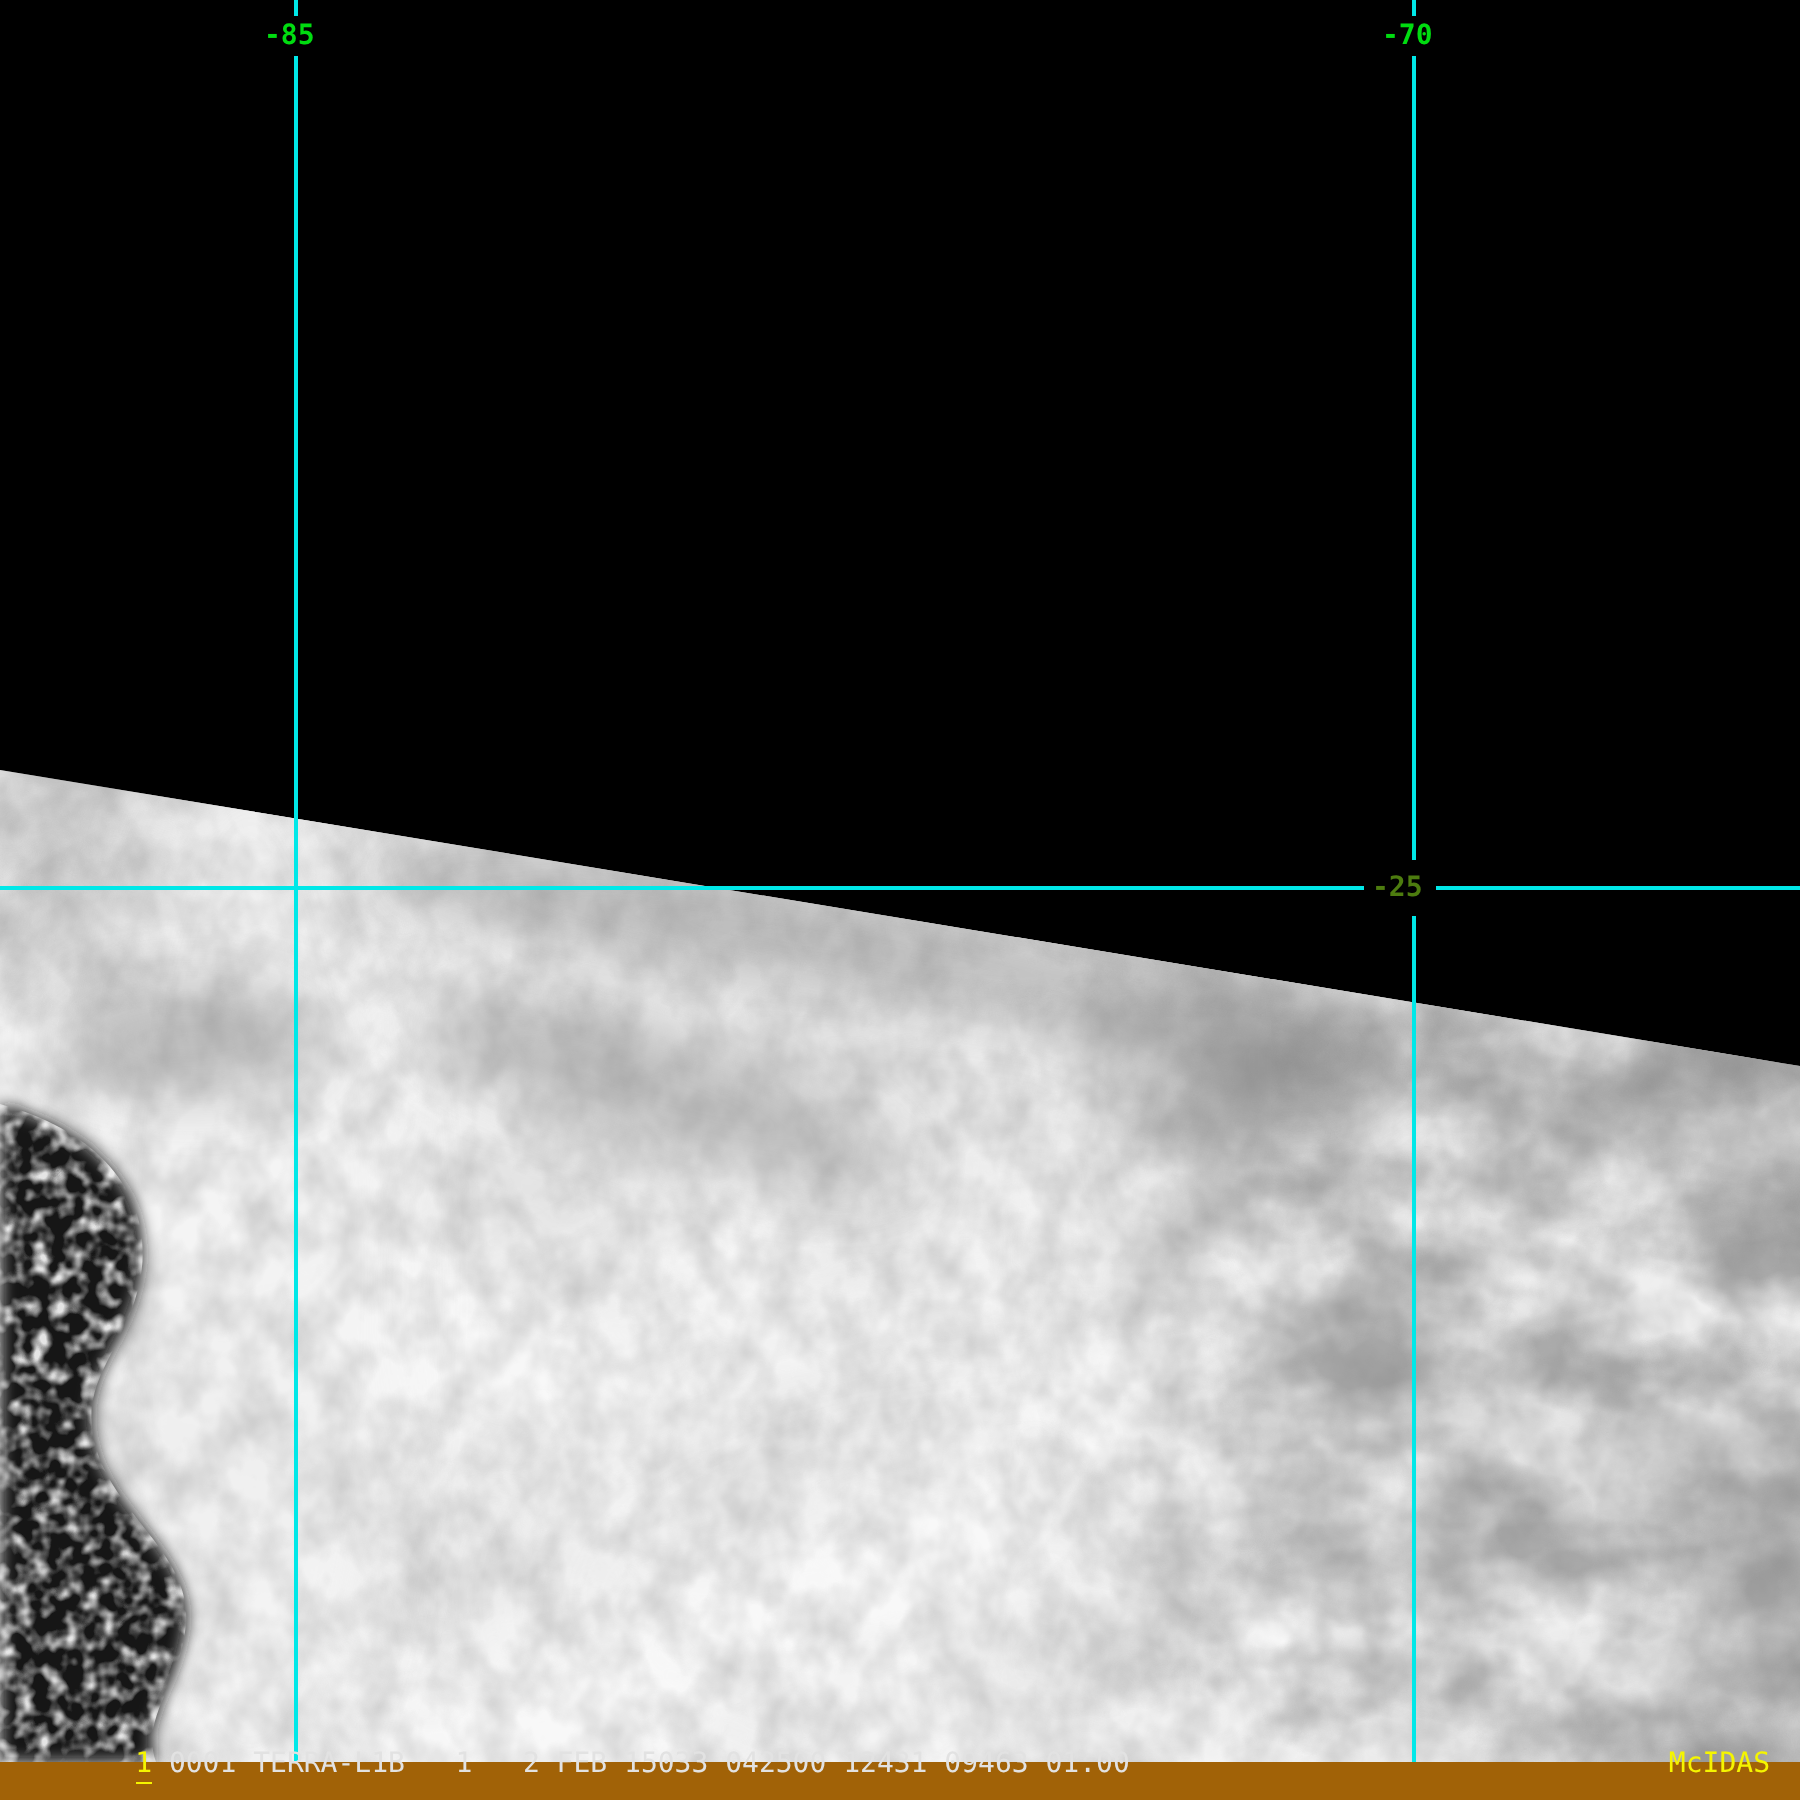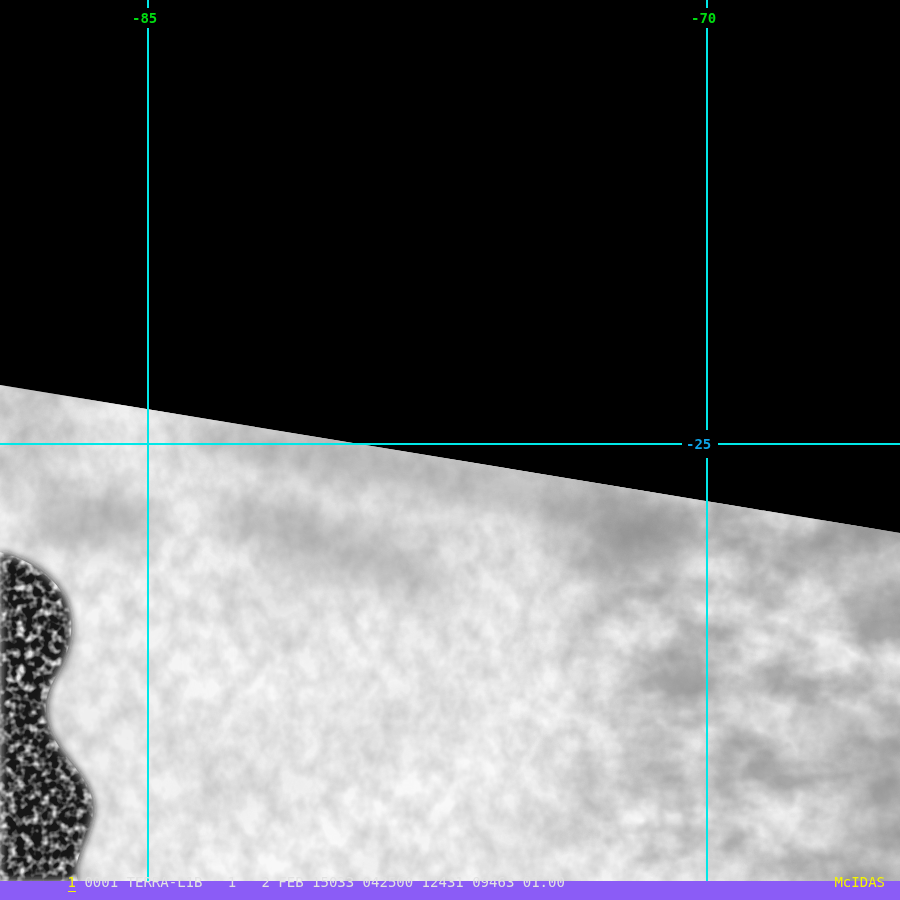--- a/index.html
+++ b/index.html
@@ -13,26 +13,26 @@
   .sat-svg { position: absolute; left: 0; top: 0; display: block; }
   .grat-label {
     position: absolute;
     font-size: 14px;
     line-height: 14px;
     white-space: pre;
     letter-spacing: 0px;
     font-weight: bold;
   }
   .lon-label { color: #00dc10; }
-  .lat-label { color: #0ea5e9; }
+  .lat-label { color: #4d7c0f; }
   .status-bar {
     position: absolute;
     left: 0; top: 881px;
     width: 900px; height: 19px;
-    background: #8b5cf6;
+    background: #a16207;
     display: flex;
     align-items: center;
     justify-content: space-between;
     padding: 0 15px 16px 17px;
     font-size: 14px;
     line-height: 19px;
   }
   .status-left { white-space: pre; }
   .frame-num {
     color: #f5f500;

